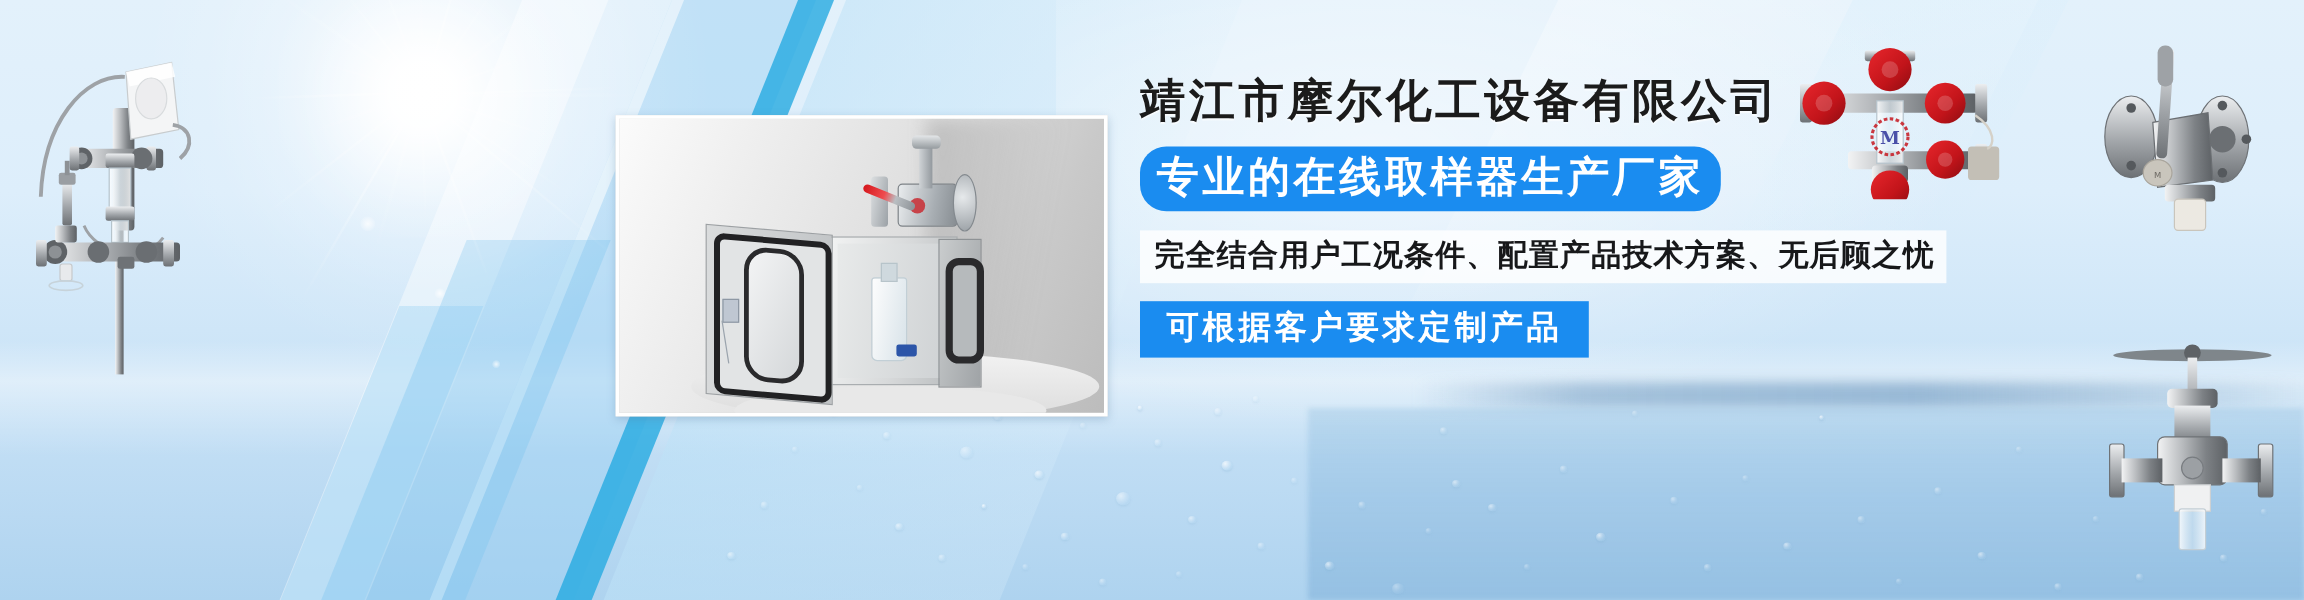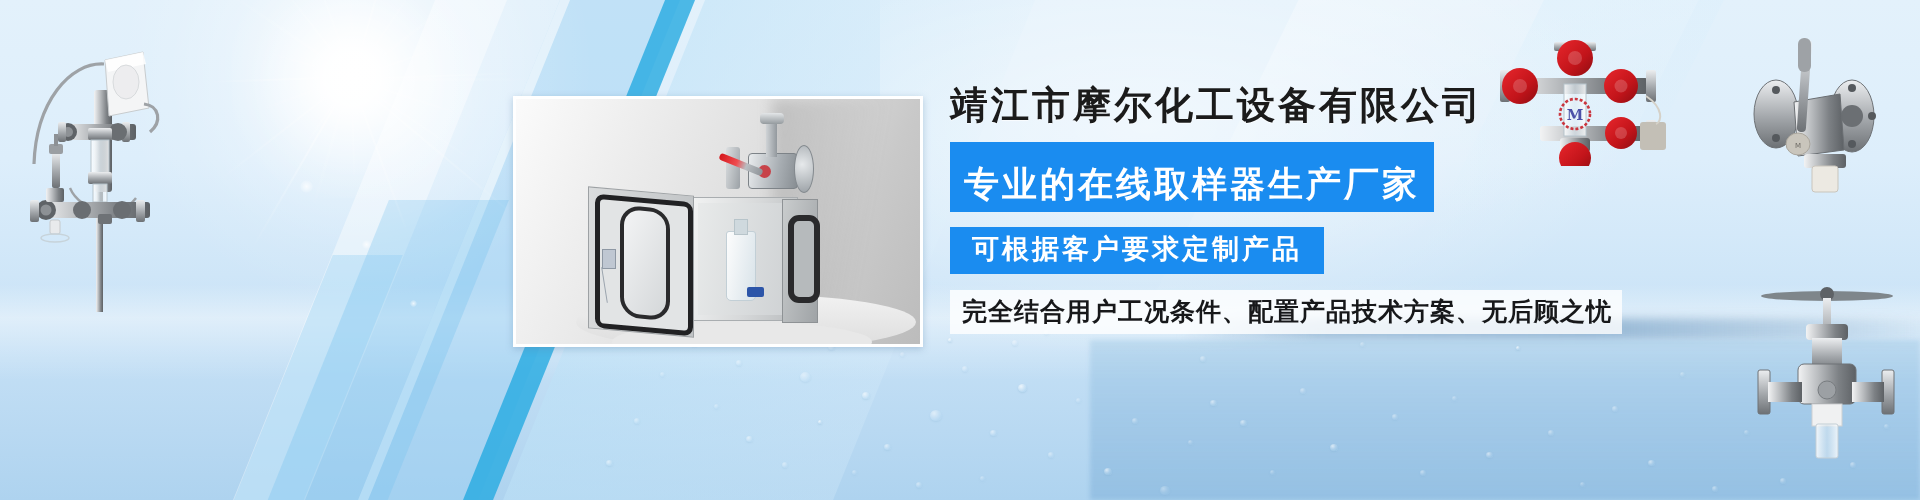--- a/index.html
+++ b/index.html
@@ -126,34 +126,34 @@
 
   
   .eq-left{position:absolute;left:10px;top:24px;width:180px;height:290px;}
 
   
   .eq-mani{position:absolute;left:1478px;top:26px;width:200px;height:140px;}
   .eq-lever{position:absolute;left:1712px;top:24px;width:200px;height:170px;}
   .eq-gate{position:absolute;left:1742px;top:278px;width:170px;height:190px;}
 
   
-  .text-col{position:absolute;left:950px;top:86px;width:720px;}
+  .text-col{position:absolute;left:950px;top:66px;width:720px;}
 
   .company-title{
     font-family:"Liberation Serif", serif;
     font-size:38px;line-height:1;font-weight:700;color:#1b1b1b;
     letter-spacing:3px;white-space:nowrap;
     text-shadow:0 1px 1px rgba(255,255,255,.7);
   }
 
   .headline{
     display:inline-block;margin-top:18px;
     background:#1a8cf0;color:#ffffff;
     font-size:35px;font-weight:700;letter-spacing:3px;line-height:1;
-    padding:24px 14px 11px 14px;white-space:nowrap;
+    padding:8px 14px 11px 14px;white-space:nowrap;border-radius:22px;
   }
 
   .subline{
     display:inline-block;margin-top:16px;
     background:rgba(255,255,255,.80);
     color:#17181a;font-size:25px;font-weight:700;letter-spacing:1px;line-height:1;
     padding:9px 10px 10px 12px;white-space:nowrap;
   }
 
   .cta{
@@ -458,18 +458,18 @@
     <rect x="140" y="92" width="12" height="44" rx="2" fill="url(#mg2)" stroke="#6e7276"></rect>
     <rect x="110" y="104" width="32" height="20" fill="url(#mg)"></rect>
     <circle cx="85" cy="112" r="9" fill="#9ca0a4" stroke="#787c80"></circle>
     <rect x="70" y="126" width="30" height="22" fill="#f0f1f2" stroke="#cdd0d2"></rect>
     <rect x="74" y="146" width="22" height="34" rx="2" fill="url(#glass)" stroke="#c3ced5"></rect>
   </svg>
 
   <div class="text-col">
     <div class="company-title">靖江市摩尔化工设备有限公司</div>
     <div><span class="headline">专业的在线取样器生产厂家</span></div>
+    <div><span class="subline">完全结合用户工况条件、配置产品技术方案、无后顾之忧</span></div>
     <div><span class="cta">可根据客户要求定制产品</span></div>
-    <div><span class="subline">完全结合用户工况条件、配置产品技术方案、无后顾之忧</span></div>
   </div>
 
 
 </div>
 
 </body></html>

